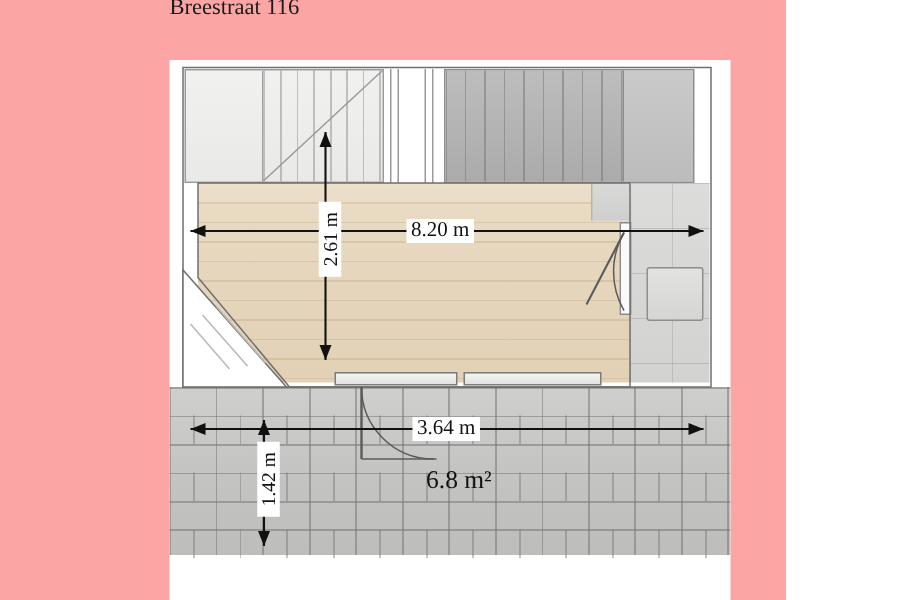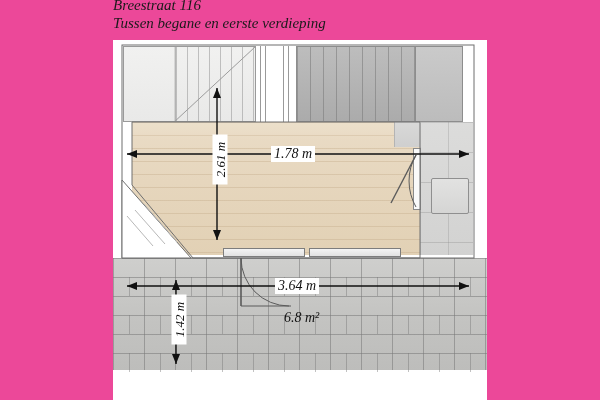--- a/index.html
+++ b/index.html
@@ -2,26 +2,25 @@
 <html><head>
 <meta charset="utf-8">
 <style>
   html, body {
     margin: 0;
     padding: 0;
     background: #ffffff;
   }
   #page {
     position: relative;
-    width: 600px;
+    width: 524px;
     height: 400px;
-    background: #ec4899;
+    background: #fca5a5;
     font-family: "Liberation Serif", serif;
     overflow: hidden;
-    font-style: italic;
   }
 
   
   .header {
     position: absolute;
     left: 113px;
     top: -4px;
     width: 420px;
   }
   .header .line1 {
@@ -225,34 +224,33 @@
   }
   .dl-horizontal { font-size: 14px; }
   .dl-vertical {
     font-size: 13px;
     transform: rotate(-90deg);
     transform-origin: center center;
   }
   .area-label {
     position: absolute;
     font-family: "Liberation Serif", serif;
-    font-size: 14px;
+    font-size: 17px;
     color: #111111;
     background: rgba(255,255,255,0.0);
     white-space: nowrap;
   }
 </style>
 </head>
 <body>
 
 <div id="page">
 
   <div class="header">
     <div class="line1">Breestraat 116</div>
-    <div class="line2">Tussen begane en eerste verdieping</div>
   </div>
 
   <div id="plan">
 
     <div class="paving"></div>
     <div class="paving-offset"></div>
     <div class="paving-offset2"></div>
     <div class="paving-offset3"></div>
 
     <div class="wood-floor"></div>
@@ -320,21 +318,21 @@
         <polygon points="356,246 346,242 346,250" fill="#111111" stroke="none"></polygon>
       </g>
 
       <g stroke="#111111" stroke-width="1.4">
         <line x1="63" y1="240" x2="63" y2="324"></line>
         <polygon points="63,240 59,250 67,250" fill="#111111" stroke="none"></polygon>
         <polygon points="63,324 59,314 67,314" fill="#111111" stroke="none"></polygon>
       </g>
     </svg>
 
-    <div class="dimlabel dl-horizontal" style="left:158px; top:106px;">1.78 m</div>
+    <div class="dimlabel dl-horizontal" style="left:158px; top:106px;">8.20 m</div>
 
     <div class="dimlabel dl-vertical" style="left:82px; top:112px; width:44px; text-align:center;">2.61 m</div>
 
     <div class="dimlabel dl-horizontal" style="left:162px; top:238px;">3.64 m</div>
 
     <div class="dimlabel dl-vertical" style="left:41px; top:272px; width:44px; text-align:center;">1.42 m</div>
 
     <div class="area-label" style="left:171px; top:270px;">6.8 m²</div>
 
   </div>

